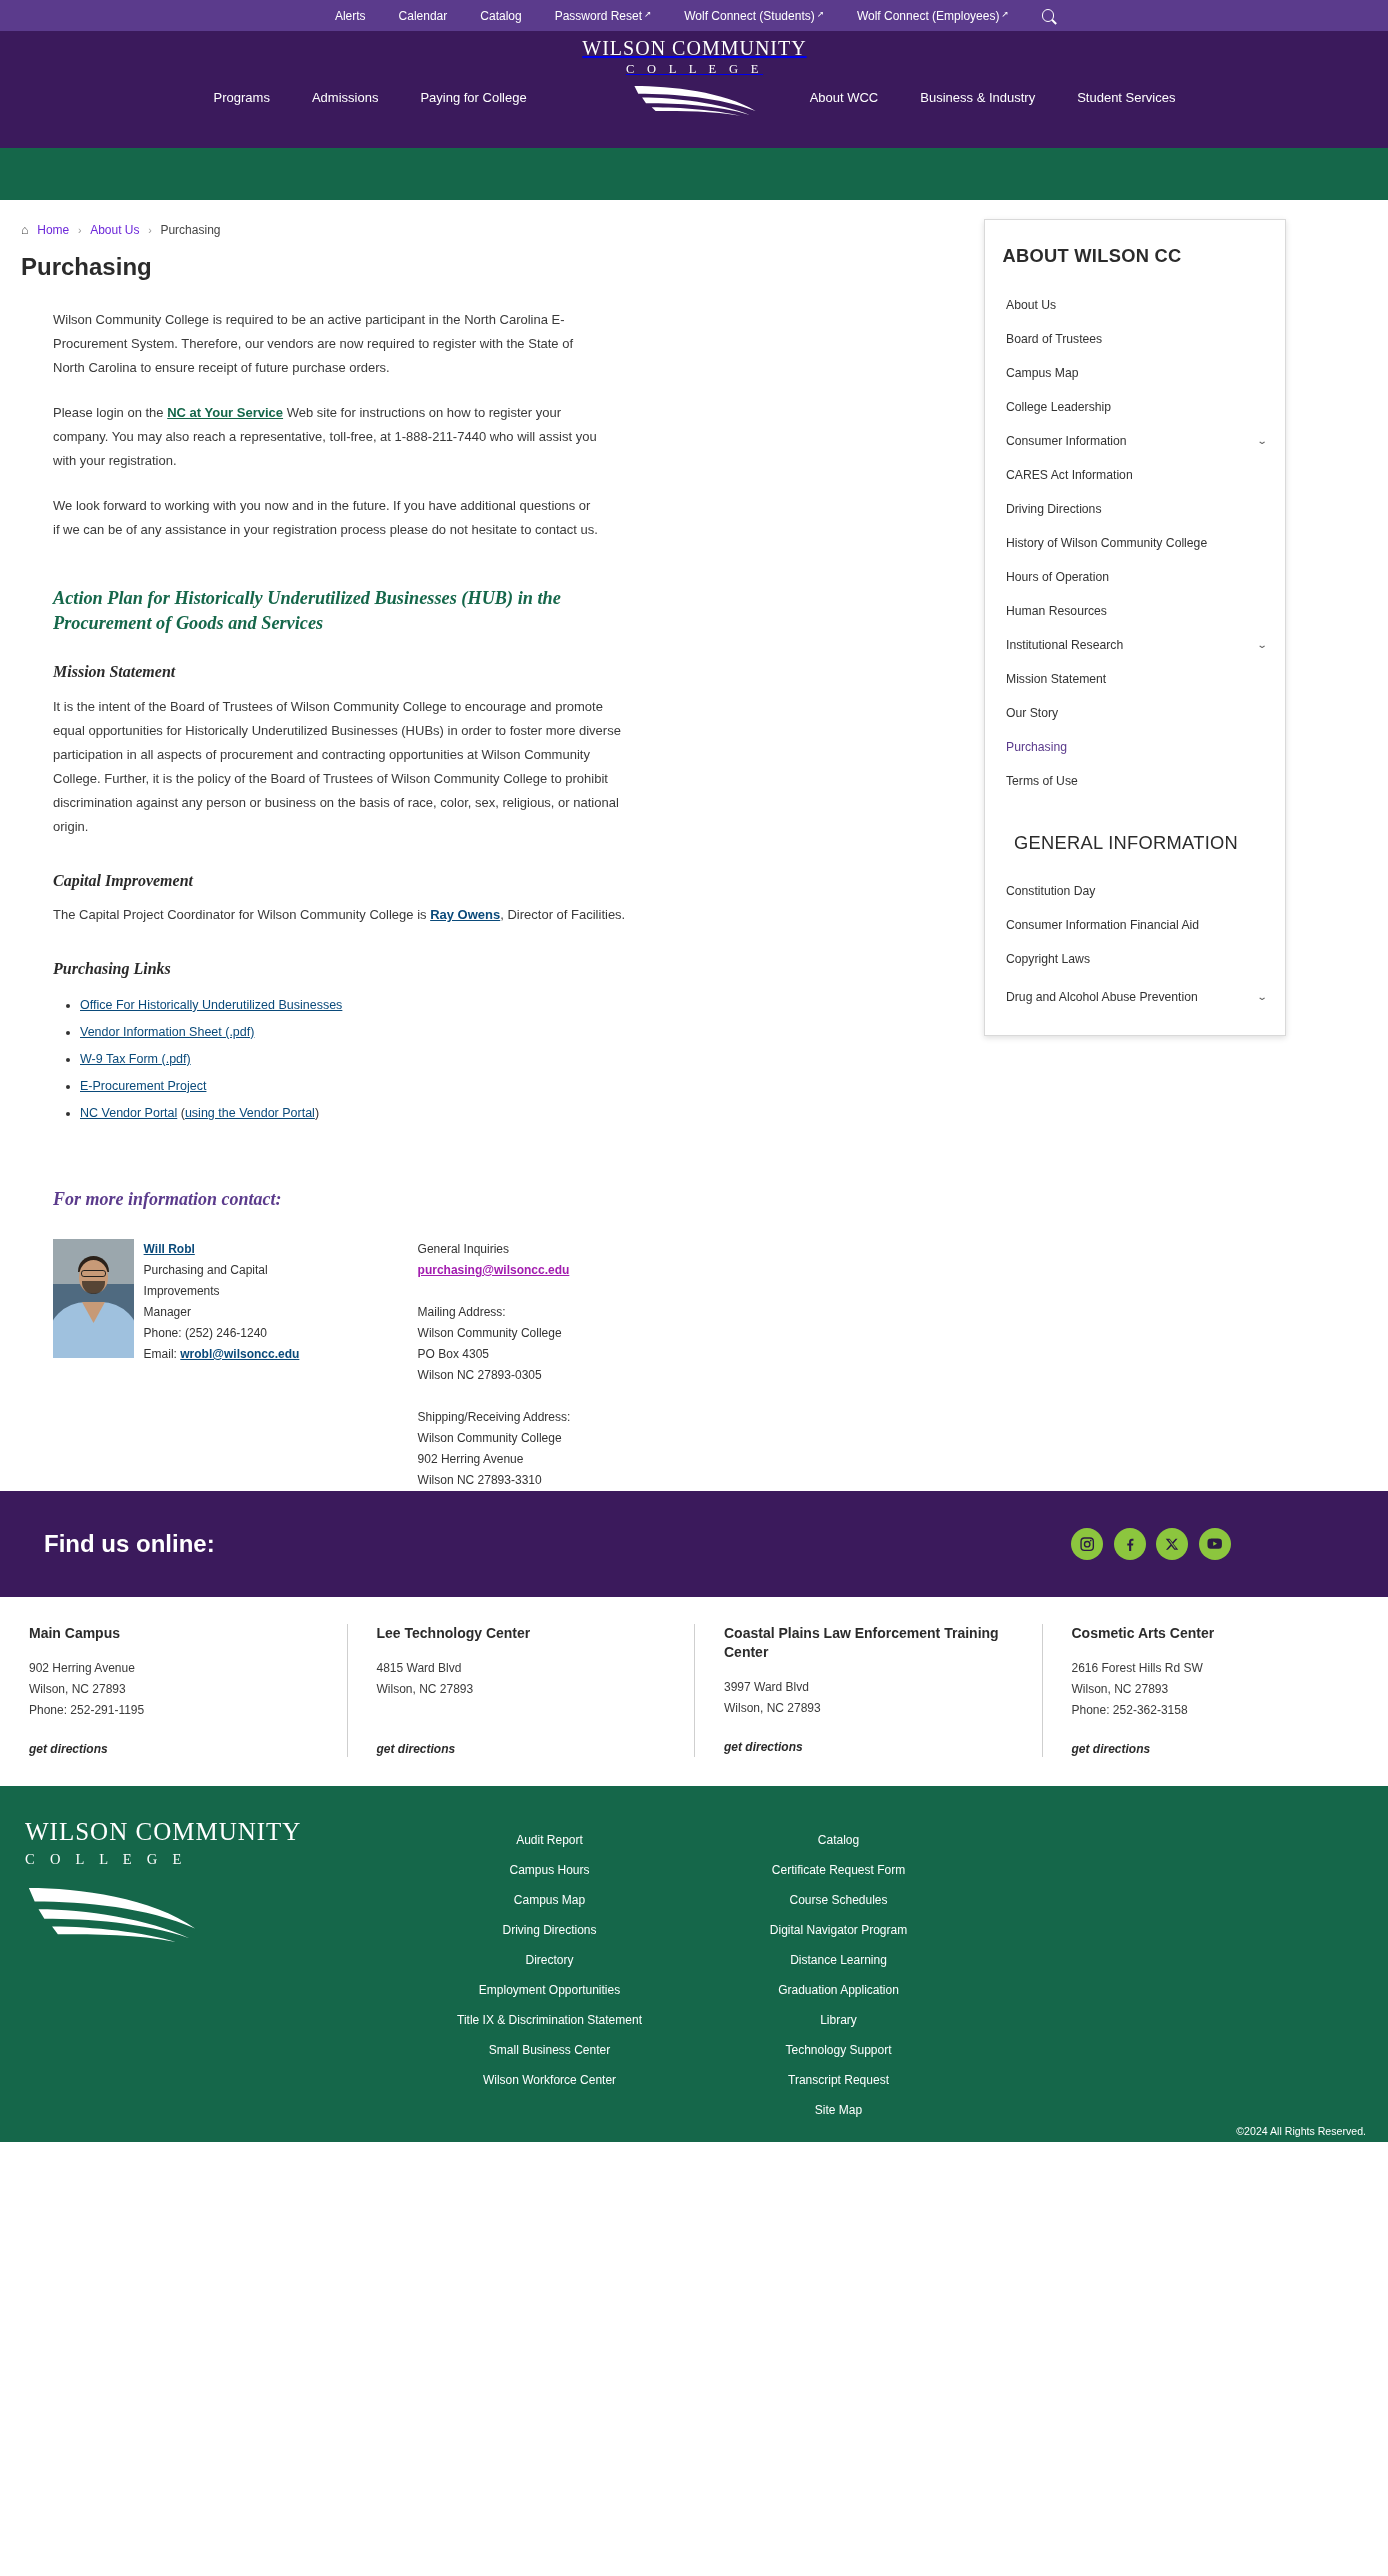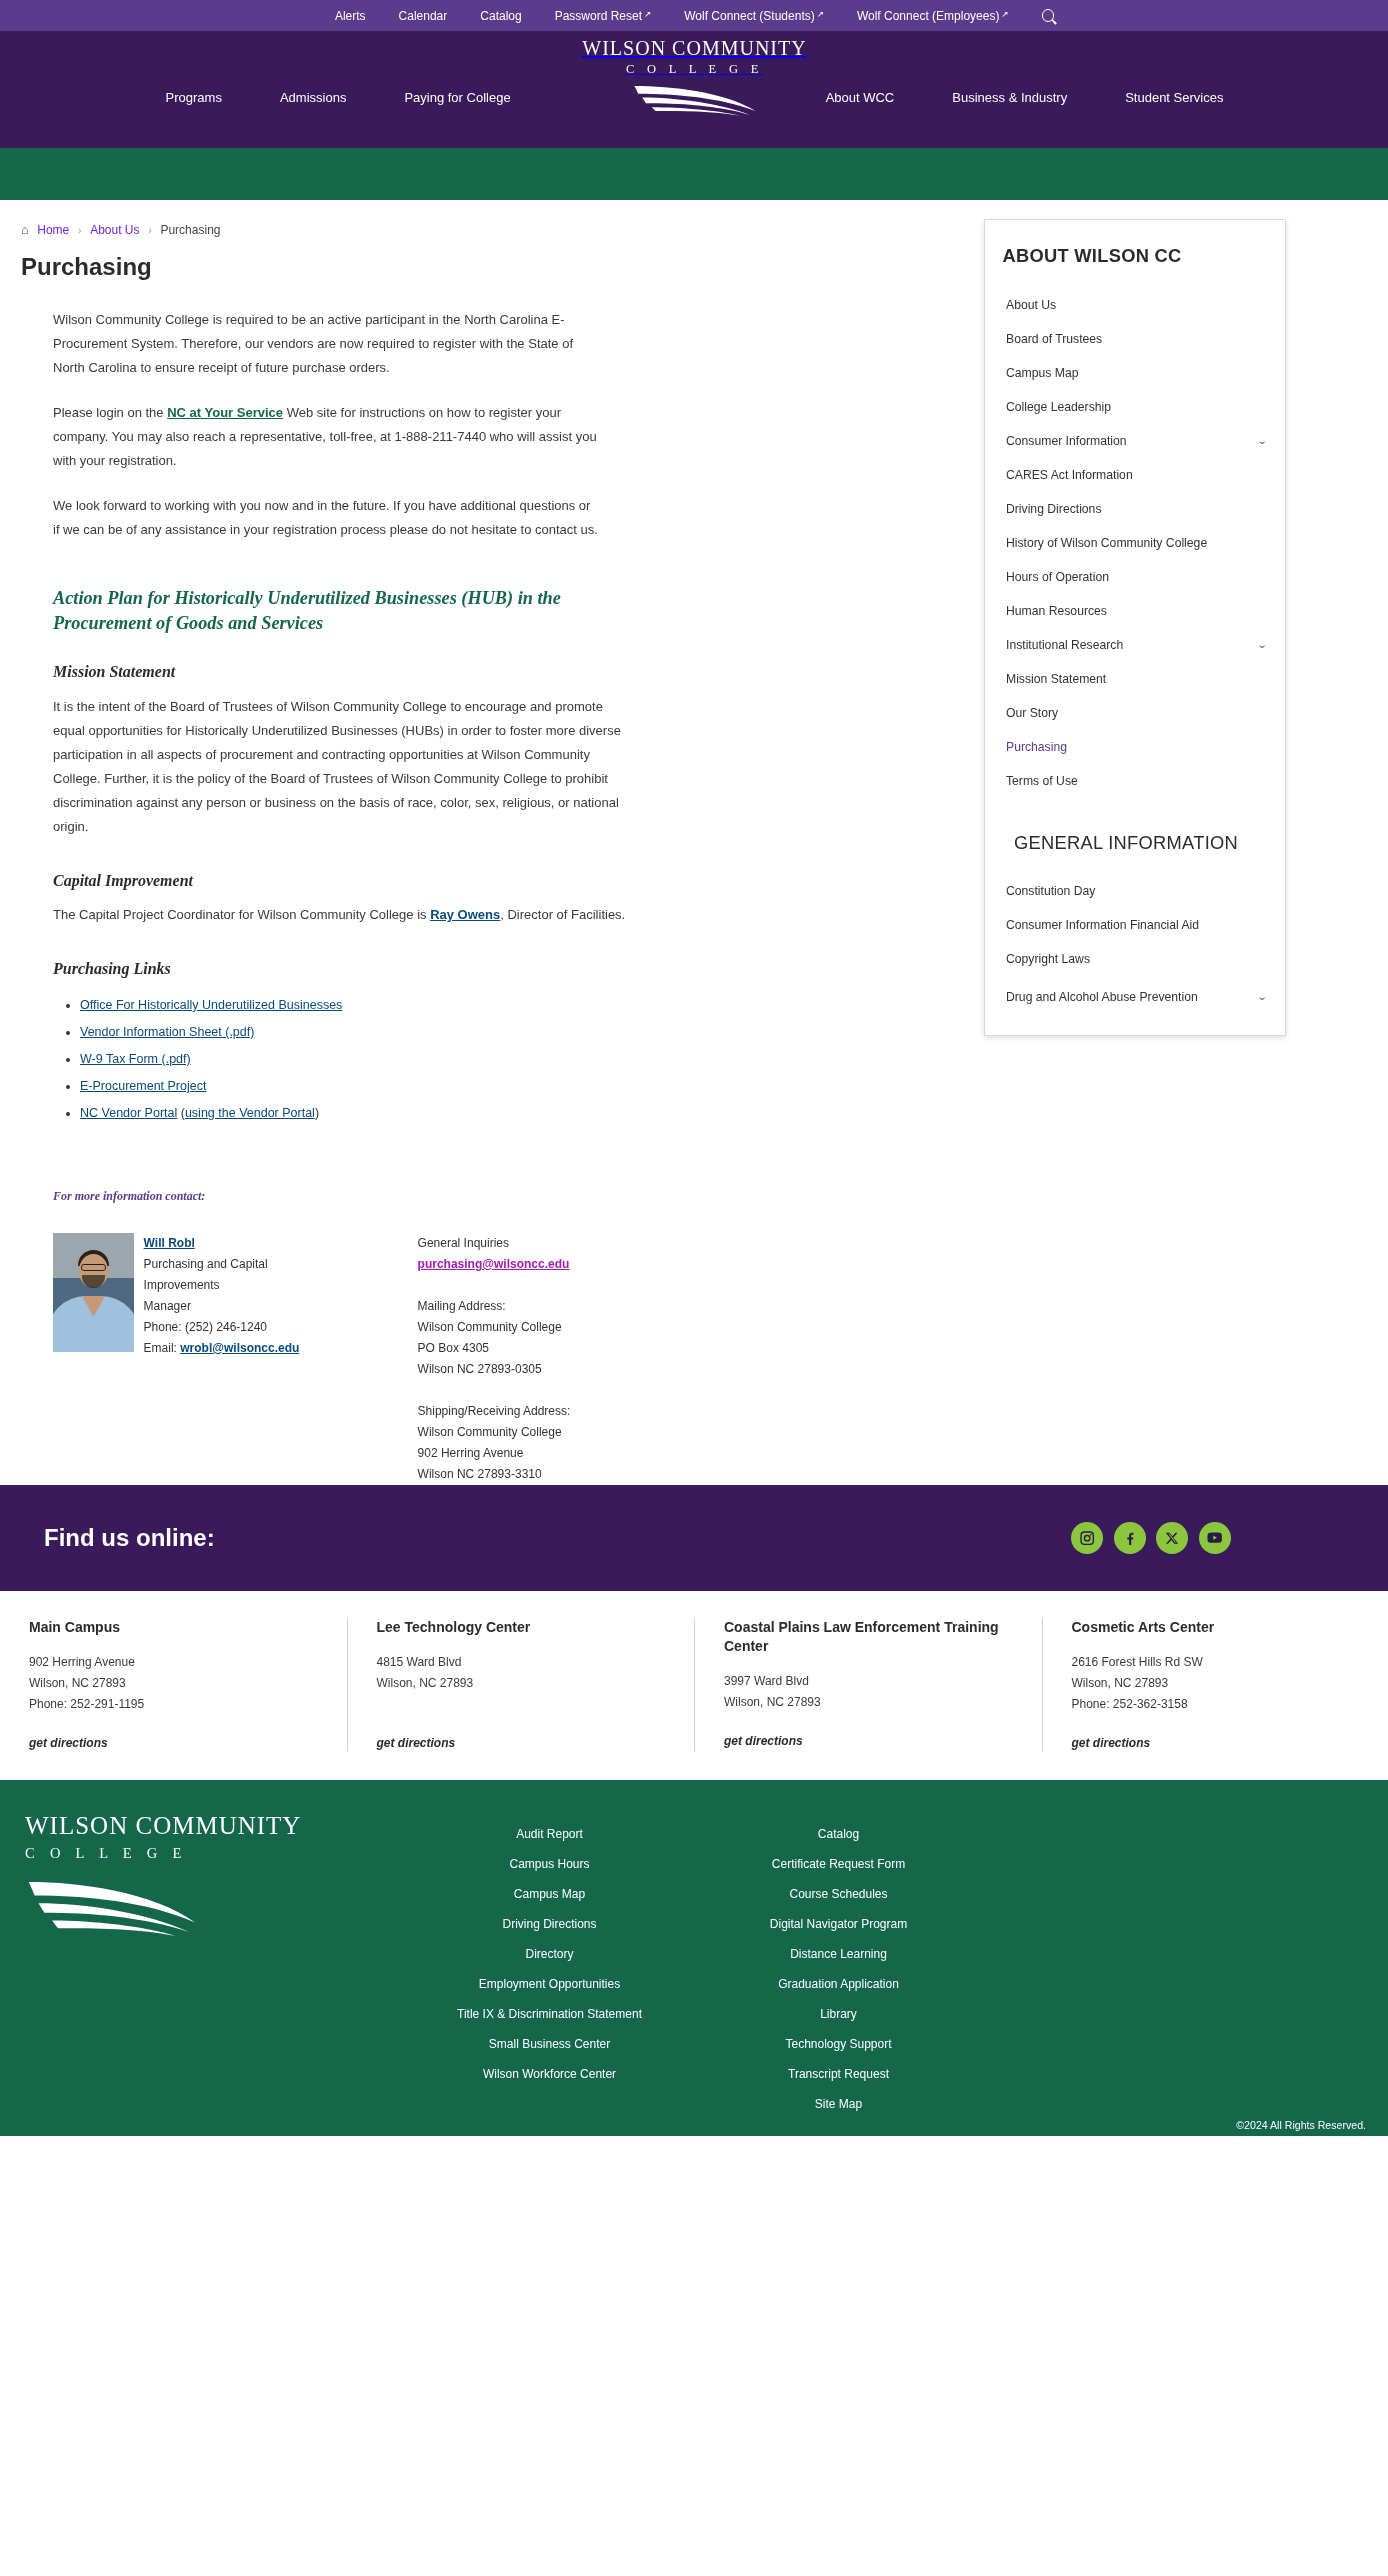--- a/index.html
+++ b/index.html
@@ -60,21 +60,21 @@
     color:#ffffff; font-family:"Liberation Serif", serif;
     font-size:20px; letter-spacing:1px; line-height:19px; font-weight:400;
   }
   .logo-text2 {
     color:#ffffff; font-family:"Liberation Serif", serif;
     font-size:12.5px; letter-spacing:4.8px; line-height:19px; margin-top:1.9px;
   }
   .logo-swoosh { margin-top:3.9px; }
   .nav-links {
     position:absolute; top:0; left:0; right:0; height:133px;
-    display:flex; align-items:center; justify-content:center; gap:16px;
+    display:flex; align-items:center; justify-content:center; gap:0;
   }
   .nav-links a {
     color:#ffffff; text-decoration:none; font-size:13px; padding:0 21px;
     white-space:nowrap;
   }
   .nav-spacer { width:241px; }
 
   
   .green-bar { background:#15674a; height:52px; }
 
@@ -135,21 +135,21 @@
     margin:5.8px 0 0 32px; padding-left:27px;
   }
   ul.links-list li {
     font-size:12.5px; line-height:27px; color:#333;
   }
   ul.links-list li a { color:#0a4a7a; text-decoration:underline; }
 
   h2.contact-head {
     font-family:"Liberation Serif", serif;
     font-style:italic; font-weight:bold;
-    color:#5b3b8c; font-size:12px;
+    color:#5b3b8c; font-size:18px;
     margin:62px 0 0 32px;
   }
 
   .contact-row { display:flex; margin:29px 0 0 32px; }
   .photo {
     width:81px; height:119px;
     background:linear-gradient(#9ba7ad 0 38%, #4f6a80 38% 100%);
     position:relative; overflow:hidden; flex:none;
   }
   .photo .head {

